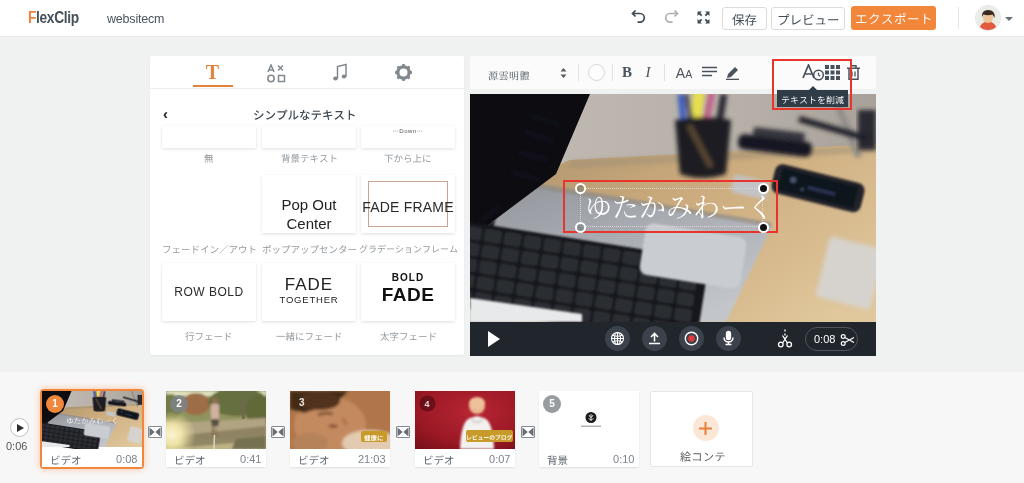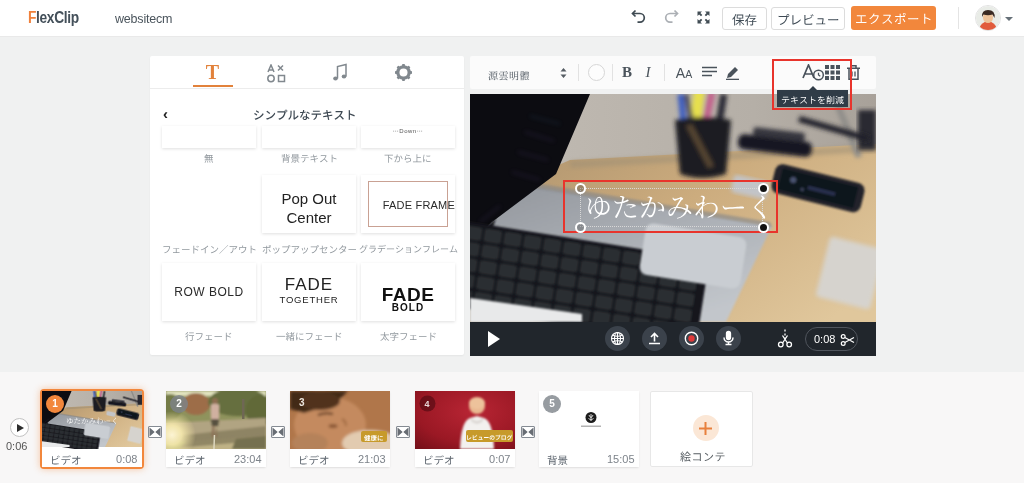--- a/index.html
+++ b/index.html
@@ -2,21 +2,21 @@
 <html><head>
 <meta charset="utf-8">
 <style>
 * { margin:0; padding:0; box-sizing:border-box; }
 html,body { width:1024px; height:483px; font-family:"Liberation Sans",sans-serif; overflow:hidden; background:#f0f1f1; }
 .abs { position:absolute; }
 svg { display:inline-block; vertical-align:top; }
 #topbar { position:absolute; left:0; top:0; width:1024px; height:37px; background:#fff; border-bottom:1px solid #e9e9e9; z-index:30; }
 #logo { position:absolute; left:28px; top:9px; font-size:16px; font-weight:bold; color:#44505a; letter-spacing:-0.4px; transform:scaleX(0.86); transform-origin:left top; }
 #logo .f { color:#f0813c; }
-#projname { position:absolute; left:107px; top:12px; font-size:12.5px; color:#4a545c; letter-spacing:-0.2px;margin-left:8px; }
+#projname { position:absolute; left:107px; top:12px; font-size:12.5px; color:#4a545c; letter-spacing:-0.2px; }
 .tbtn { position:absolute; top:7px; height:23px; border:1px solid #dcdcdc; border-radius:3px; background:#fff; text-align:center; }
 #btn-exp { position:absolute; left:851px; top:6px; width:85px; height:24px; background:#f2873c; border-radius:3px; text-align:center; }
 #top-div { position:absolute; left:958px; top:7px; width:1px; height:22px; background:#e4e4e4; }
 #avatar { position:absolute; left:975px; top:5px; width:26px; height:26px; border-radius:50%; overflow:hidden; border:1px solid #e2e2e2; }
 #caret { position:absolute; left:1005px; top:17px; width:0; height:0; border-left:4px solid transparent; border-right:4px solid transparent; border-top:4.5px solid #667078; }
 #main { position:absolute; left:0; top:37px; width:1024px; height:335px; background:#f0f1f1; }
 #leftcard { position:absolute; left:150px; top:56px; width:314px; height:299px; background:#fff; border-radius:2px; box-shadow:0 1px 2px rgba(0,0,0,0.05); z-index:5; }
 #tabs { position:absolute; left:0; top:0; width:314px; height:33px; border-bottom:1px solid #ececec; }
 .tabT { position:absolute; left:47px; top:5px; width:31px; text-align:center; color:#e2823b; font-family:"Liberation Serif",serif; font-weight:bold; font-size:20px; }
 .tabu { position:absolute; left:43px; top:29px; width:40px; height:2px; background:#e2823b; }
@@ -242,25 +242,25 @@
           </g>
           <g transform="translate(28.5,11.0) scale(0.00950,-0.00950)">
             <path d="M470 516H881V441H470ZM51 43H950V-32H51ZM427 825H506V3H427Z"></path>
           </g>
           <g transform="translate(38.0,11.0) scale(0.00950,-0.00950)">
             <path d="M456 675Q497 669 552 665Q606 662 665 663Q723 663 776 667Q830 670 867 676V595Q827 591 774 588Q720 586 663 586Q605 586 551 588Q497 591 456 595ZM495 268Q488 241 484 219Q480 197 480 176Q480 159 488 143Q495 126 514 114Q532 101 565 93Q598 86 649 86Q717 86 777 92Q837 99 897 112L899 28Q852 18 789 13Q727 7 649 7Q523 7 465 47Q406 87 406 157Q406 182 411 210Q415 239 423 275ZM265 752Q263 744 259 732Q256 719 252 707Q249 694 247 685Q242 657 235 621Q228 584 221 543Q215 501 210 458Q204 416 201 376Q197 336 197 302Q197 265 200 232Q202 199 206 162Q215 185 225 211Q235 237 246 262Q256 288 264 308L306 276Q293 240 278 197Q263 154 251 115Q240 75 235 52Q233 41 231 28Q229 15 230 7Q231 -1 231 -11Q232 -20 233 -28L161 -33Q146 20 135 104Q124 187 124 288Q124 343 129 401Q134 458 142 513Q150 567 157 613Q165 658 169 689Q172 707 174 725Q176 744 176 760Z"></path>
           </g>
         </g>
       </svg></div>
   <div class="cell" style="left:112px;top:119px;height:58px;">
-    <div style="position:absolute;left:0;top:14px;width:94px;text-align:center;font-size:15px;color:#222;line-height:19px;">Pop Out<br>Center</div>
+    <div style="position:absolute;left:0;top:20px;width:94px;text-align:center;font-size:15px;color:#222;line-height:19px;">Pop Out<br>Center</div>
   </div>
   <div class="cell" style="left:211px;top:119px;height:58px;">
     <div style="position:absolute;left:7px;top:6px;width:80px;height:46px;border:1px solid #c9a193;"></div>
-    <div style="position:absolute;left:0;top:24px;width:94px;text-align:right;font-size:11px;color:#2a2a2a;letter-spacing:0.2px;">FADE FRAME</div>
+    <div style="position:absolute;left:0;top:24px;width:94px;text-align:center;font-size:14px;color:#2a2a2a;letter-spacing:0.2px;">FADE FRAME</div>
   </div>
   <div class="plabel" style="left:-1px;top:186px;"><svg style="display:inline-block;vertical-align:top;" width="95.0" height="13.8" viewBox="0 0 95.0 13.8">
         <g fill="#8f969c">
           <g transform="translate(0.0,11.0) scale(0.00950,-0.00950)">
             <path d="M861 665Q856 654 853 642Q849 630 846 615Q838 575 825 528Q812 480 793 429Q775 379 751 332Q726 284 697 246Q651 188 595 138Q539 87 467 47Q395 7 303 -22L235 53Q333 78 404 114Q476 149 530 195Q584 241 625 294Q661 339 688 397Q714 455 732 513Q749 572 756 620Q742 620 703 620Q664 620 611 620Q558 620 500 620Q443 620 390 620Q337 620 298 620Q259 620 245 620Q215 620 190 619Q165 618 145 617V705Q159 704 176 702Q193 700 211 700Q229 699 245 699Q257 699 288 699Q319 699 361 699Q404 699 452 699Q501 699 548 699Q596 699 638 699Q679 699 708 699Q737 699 747 699Q758 699 772 700Q786 700 800 704Z"></path>
           </g>
           <g transform="translate(9.5,11.0) scale(0.00950,-0.00950)">
             <path d="M204 517Q220 515 241 514Q261 513 273 513H733Q752 513 770 514Q788 515 804 517V437Q788 439 769 439Q750 439 733 439H273Q261 439 241 439Q220 439 204 437ZM457 30V472H538V30ZM155 77Q173 75 191 74Q210 72 227 72H780Q798 72 815 74Q832 75 847 77V-7Q832 -5 812 -4Q792 -4 780 -4H227Q211 -4 192 -4Q174 -5 155 -7Z"></path>
           </g>
           <g transform="translate(19.0,11.0) scale(0.00950,-0.00950)">
@@ -361,21 +361,21 @@
         </g>
       </svg></div>
   <div class="cell" style="left:12px;top:207px;height:58px;">
     <div style="position:absolute;left:0;top:22px;width:94px;text-align:center;font-size:12px;color:#2a2a2a;letter-spacing:0.5px;">ROW BOLD</div>
   </div>
   <div class="cell" style="left:112px;top:207px;height:58px;">
     <div style="position:absolute;left:0;top:12px;width:94px;text-align:center;font-size:17px;color:#222;letter-spacing:1px;">FADE</div>
     <div style="position:absolute;left:0;top:31px;width:94px;text-align:center;font-size:9.5px;color:#222;letter-spacing:0.8px;">TOGETHER</div>
   </div>
   <div class="cell" style="left:211px;top:207px;height:58px;">
-    <div style="position:absolute;left:0;top:9px;width:94px;text-align:center;font-size:10px;font-weight:bold;color:#111;letter-spacing:1px;margin-top:30px;">BOLD</div>
+    <div style="position:absolute;left:0;top:9px;width:94px;text-align:center;font-size:10px;font-weight:bold;color:#111;letter-spacing:1px;">BOLD</div>
     <div style="position:absolute;left:0;top:21px;width:94px;text-align:center;font-size:19px;font-weight:bold;color:#111;letter-spacing:0.5px;">FADE</div>
   </div>
   <div class="plabel" style="left:-1px;top:273px;"><svg style="display:inline-block;vertical-align:top;" width="47.5" height="13.8" viewBox="0 0 47.5 13.8">
         <g fill="#8f969c">
           <g transform="translate(0.0,11.0) scale(0.00950,-0.00950)">
             <path d="M435 780H927V708H435ZM728 482H804V16Q804 -19 794 -37Q784 -56 759 -66Q733 -74 688 -75Q644 -77 570 -77Q568 -62 561 -41Q554 -20 545 -3Q581 -4 613 -5Q645 -6 669 -5Q693 -5 702 -5Q716 -4 722 1Q728 5 728 17ZM391 504H955V432H391ZM192 426 258 492 266 488V-83H192ZM307 626 378 600Q340 537 290 474Q240 411 185 356Q131 302 78 259Q72 267 63 279Q53 291 43 303Q33 315 25 322Q77 359 129 408Q180 457 227 513Q273 569 307 626ZM267 841 339 811Q306 768 262 722Q219 677 171 636Q124 594 79 562Q74 570 66 582Q59 593 50 604Q42 616 35 622Q77 651 121 688Q164 725 203 765Q241 805 267 841Z"></path>
           </g>
           <g transform="translate(9.5,11.0) scale(0.00950,-0.00950)">
             <path d="M861 665Q856 654 853 642Q849 630 846 615Q838 575 825 528Q812 480 793 429Q775 379 751 332Q726 284 697 246Q651 188 595 138Q539 87 467 47Q395 7 303 -22L235 53Q333 78 404 114Q476 149 530 195Q584 241 625 294Q661 339 688 397Q714 455 732 513Q749 572 756 620Q742 620 703 620Q664 620 611 620Q558 620 500 620Q443 620 390 620Q337 620 298 620Q259 620 245 620Q215 620 190 619Q165 618 145 617V705Q159 704 176 702Q193 700 211 700Q229 699 245 699Q257 699 288 699Q319 699 361 699Q404 699 452 699Q501 699 548 699Q596 699 638 699Q679 699 708 699Q737 699 747 699Q758 699 772 700Q786 700 800 704Z"></path>
           </g>
@@ -805,21 +805,21 @@
                 <path d="M728 784Q741 766 756 742Q771 717 785 692Q800 667 810 647L756 622Q741 653 718 693Q695 732 675 761ZM838 824Q851 805 867 780Q883 755 897 731Q912 706 922 688L868 663Q852 696 829 735Q806 773 785 801ZM279 750Q277 733 275 711Q274 690 274 669Q274 656 274 618Q274 579 274 525Q274 472 274 412Q274 353 274 298Q274 243 274 201Q274 160 274 141Q274 103 291 89Q307 74 344 67Q368 63 403 61Q439 59 476 59Q516 59 562 61Q608 63 656 67Q703 71 745 77Q787 83 818 91V0Q775 -7 715 -11Q654 -16 591 -18Q527 -21 472 -21Q428 -21 385 -19Q343 -16 312 -11Q254 -1 223 29Q192 58 192 119Q192 144 192 189Q192 234 192 292Q192 350 192 410Q192 471 192 525Q192 579 192 617Q192 656 192 669Q192 682 192 696Q191 710 190 724Q188 739 186 750ZM237 435Q282 445 336 459Q391 474 447 491Q504 508 558 527Q611 546 654 565Q677 575 699 586Q721 597 742 610L777 530Q756 521 730 510Q705 500 683 491Q636 472 578 452Q521 432 460 414Q399 395 341 379Q284 363 237 352Z"></path>
               </g>
               <g transform="translate(10.5,12.2) scale(0.01050,-0.01050)">
                 <path d="M203 731Q225 729 248 727Q270 725 294 725Q311 725 346 725Q381 725 425 725Q468 725 511 725Q554 725 589 725Q623 725 640 725Q661 725 686 727Q712 728 733 731V648Q711 650 686 650Q662 651 640 651Q623 651 589 651Q554 651 511 651Q468 651 425 651Q382 651 347 651Q312 651 295 651Q270 651 247 650Q223 650 203 648ZM85 480Q105 478 127 476Q148 475 171 475Q184 475 222 475Q261 475 317 475Q372 475 436 475Q500 475 564 475Q628 475 683 475Q739 475 777 475Q815 475 826 475Q842 475 864 476Q886 477 904 480V397Q888 398 866 399Q845 399 826 399Q815 399 777 399Q739 399 683 399Q628 399 564 399Q500 399 436 399Q372 399 317 399Q261 399 222 399Q184 399 171 399Q149 399 127 399Q105 399 85 397ZM555 439Q555 345 542 267Q528 188 495 125Q477 92 447 59Q416 25 379 -5Q341 -35 298 -57L224 -2Q282 22 333 63Q384 104 413 151Q451 211 461 283Q471 356 471 439ZM785 812Q798 795 813 770Q828 746 842 721Q857 696 867 675L813 651Q798 682 775 721Q752 761 732 790ZM895 852Q908 834 924 809Q940 784 955 760Q970 735 979 716L925 692Q909 725 886 763Q864 802 842 830Z"></path>
               </g>
               <g transform="translate(21.0,12.2) scale(0.01050,-0.01050)">
                 <path d="M660 783Q657 763 655 741Q654 720 654 699Q655 672 655 626Q656 581 657 524Q658 467 659 404Q660 341 661 278Q662 215 663 157Q664 99 664 52Q664 13 641 -8Q618 -28 573 -28Q535 -28 492 -26Q450 -25 413 -22L406 60Q442 54 480 51Q519 48 547 48Q568 48 576 58Q584 68 584 88Q584 124 584 175Q584 226 583 285Q583 345 582 406Q581 467 580 523Q579 580 578 626Q578 672 576 699Q574 728 572 748Q570 767 567 783ZM123 608Q145 606 169 604Q192 602 215 602Q226 602 261 602Q296 602 347 602Q398 602 456 602Q514 602 573 602Q631 602 682 602Q732 602 767 602Q802 602 813 602Q833 602 858 604Q884 607 898 608V524Q881 525 858 526Q834 526 816 526Q806 526 771 526Q737 526 685 526Q634 526 575 526Q517 526 457 526Q398 526 347 526Q296 526 261 526Q226 526 217 526Q192 526 169 526Q146 525 123 523ZM86 141Q166 179 239 229Q311 280 373 334Q435 389 482 442Q529 496 556 541L596 542L597 474Q569 430 522 376Q475 323 414 268Q354 214 285 164Q215 114 144 76Z"></path>
               </g>
             </g>
           </svg></span>
-        <span class="r">23:04</span>
+        <span class="r">0:41</span>
       </div>
   </div>
   <div class="trans" style="left:271px;">
     <svg width="12" height="10" viewBox="0 0 12 10">
         <path d="M0.5 0.5 L0.5 9.5 L5.7 5 Z M11.5 0.5 L11.5 9.5 L6.3 5 Z" fill="#686d74"></path>
       </svg>
   </div>
 
   <div class="tcard" style="left:290px;">
     <div class="thumb">
@@ -967,21 +967,21 @@
         <span class="abs" style="left:8px;top:3px;"><svg style="display:inline-block;vertical-align:top;" width="21.0" height="15.2" viewBox="0 0 21.0 15.2">
             <g fill="#5f6770">
               <g transform="translate(0.0,12.2) scale(0.01050,-0.01050)">
                 <path d="M198 436H756V378H273V-80H198ZM735 436H811V3Q811 -28 802 -44Q793 -61 769 -69Q745 -77 705 -79Q665 -81 605 -81Q603 -66 595 -47Q588 -28 580 -14Q609 -15 637 -15Q664 -16 684 -16Q705 -16 713 -16Q725 -15 730 -10Q735 -6 735 4ZM252 293H759V238H252ZM79 753H373V692H79ZM54 558Q115 567 199 581Q284 595 374 609L376 552Q294 536 213 521Q131 505 66 493ZM252 148H763V93H252ZM330 841H404V469H330ZM852 795 905 741Q863 724 812 707Q761 690 707 675Q654 660 603 649Q601 660 594 676Q587 691 581 702Q629 714 680 730Q730 745 775 762Q821 779 852 795ZM550 840H625V576Q625 555 635 549Q645 543 678 543Q686 543 706 543Q727 543 753 543Q778 543 800 543Q822 543 833 543Q850 543 859 549Q869 555 872 574Q876 592 878 628Q890 620 910 613Q929 605 945 602Q941 553 930 526Q920 499 899 488Q878 478 840 478Q834 478 817 478Q799 478 777 478Q754 478 732 478Q710 478 693 478Q676 478 670 478Q623 478 596 486Q570 495 560 516Q550 538 550 576Z"></path>
               </g>
               <g transform="translate(10.5,12.2) scale(0.01050,-0.01050)">
                 <path d="M246 640V576H752V640ZM246 753V690H752V753ZM173 804H827V524H173ZM56 461H941V400H56ZM268 292V193H733V292ZM196 348H808V137H196ZM460 535H536V429H460ZM462 171H538V-8Q538 -35 530 -49Q522 -64 499 -70Q478 -77 442 -78Q406 -80 353 -80Q351 -66 344 -49Q338 -33 330 -20Q356 -21 380 -21Q403 -22 421 -22Q439 -21 445 -21Q456 -20 459 -17Q462 -14 462 -6ZM628 74 677 116Q721 100 771 78Q821 55 866 32Q911 8 941 -13L889 -61Q861 -40 817 -15Q773 9 723 33Q673 56 628 74ZM291 115 359 88Q326 59 281 31Q237 3 190 -21Q143 -45 100 -63Q94 -56 83 -46Q73 -35 63 -25Q53 -15 44 -9Q88 6 134 26Q179 46 220 69Q261 91 291 115Z"></path>
               </g>
             </g>
           </svg></span>
-        <span class="r">15:05</span>
+        <span class="r">0:10</span>
       </div>
   </div>
 
   <div class="tcard" style="left:650px;width:103px;box-shadow:none;border:1px solid #e7e7e7;">
     <div class="abs" style="left:41.5px;top:23px;width:26px;height:26px;border-radius:50%;background:#fbe7d6;"></div>
     <svg class="abs" style="left:47.5px;top:29.5px;" width="13" height="13" viewBox="0 0 13 13">
         <path d="M6.5 0 V13 M0 6.5 H13" stroke="#e8803c" stroke-width="2"></path>
       </svg>
     <div class="abs" style="left:0;top:55.5px;width:103px;text-align:center;"><svg style="display:inline-block;vertical-align:top;" width="45.5" height="15.9" viewBox="0 0 45.5 15.9">
           <g fill="#565c61">

